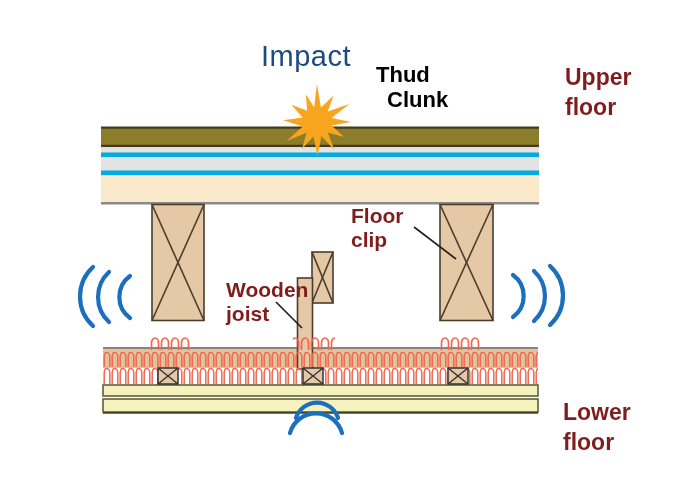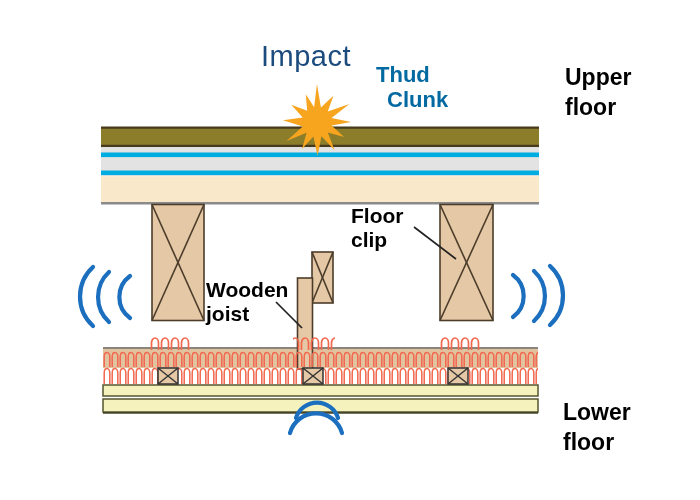--- a/index.html
+++ b/index.html
@@ -1,21 +1,21 @@
 <!DOCTYPE html>
 <html><head>
 <meta charset="utf-8">
 <style>
   html,body{margin:0;padding:0;background:#fff;}
   #canvas{position:relative;width:700px;height:500px;background:#ffffff;overflow:hidden;
           font-family:"Liberation Sans",sans-serif;}
   #stage{position:absolute;left:0;top:0;}
-  .lbl{position:absolute;color:#000000;font-weight:600;}
+  .lbl{position:absolute;color:#7f1d1d;font-weight:600;}
   .title{font-size:29px;font-weight:normal;color:#1c4b7e;letter-spacing:0.5px;}
-  .sound{font-size:22px;font-weight:bold;color:#0369a1;}
+  .sound{font-size:22px;font-weight:bold;color:#000000;}
   .side-label{font-size:23px;line-height:30px;font-weight:600;}
   .callout{font-size:21px;line-height:24px;font-weight:600;}
 </style>
 </head>
 <body>
 
 <div id="canvas">
 
   <svg id="stage" width="700" height="500" viewBox="0 0 700 500">
     <defs>
@@ -136,18 +136,18 @@
   <div class="lbl side-label" style="left:563px;top:397px;">
     <span>Lower</span><br>
     <span>floor</span>
   </div>
 
   <div class="lbl callout" style="left:351px;top:204px;">
     <span>Floor</span><br>
     <span>clip</span>
   </div>
 
-  <div class="lbl callout" style="left:206px;top:278px;">
+  <div class="lbl callout" style="left:206px;top:278px;padding-left:20px;">
     <span>Wooden</span><br>
     <span>joist</span>
   </div>
 
 </div>
 
 </body></html>

